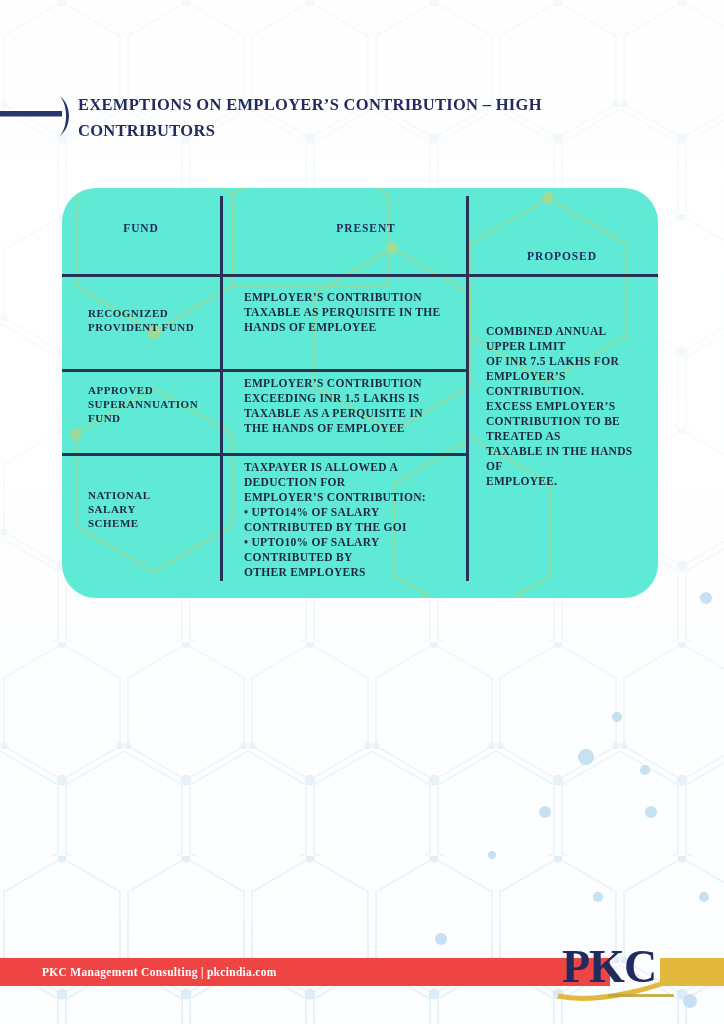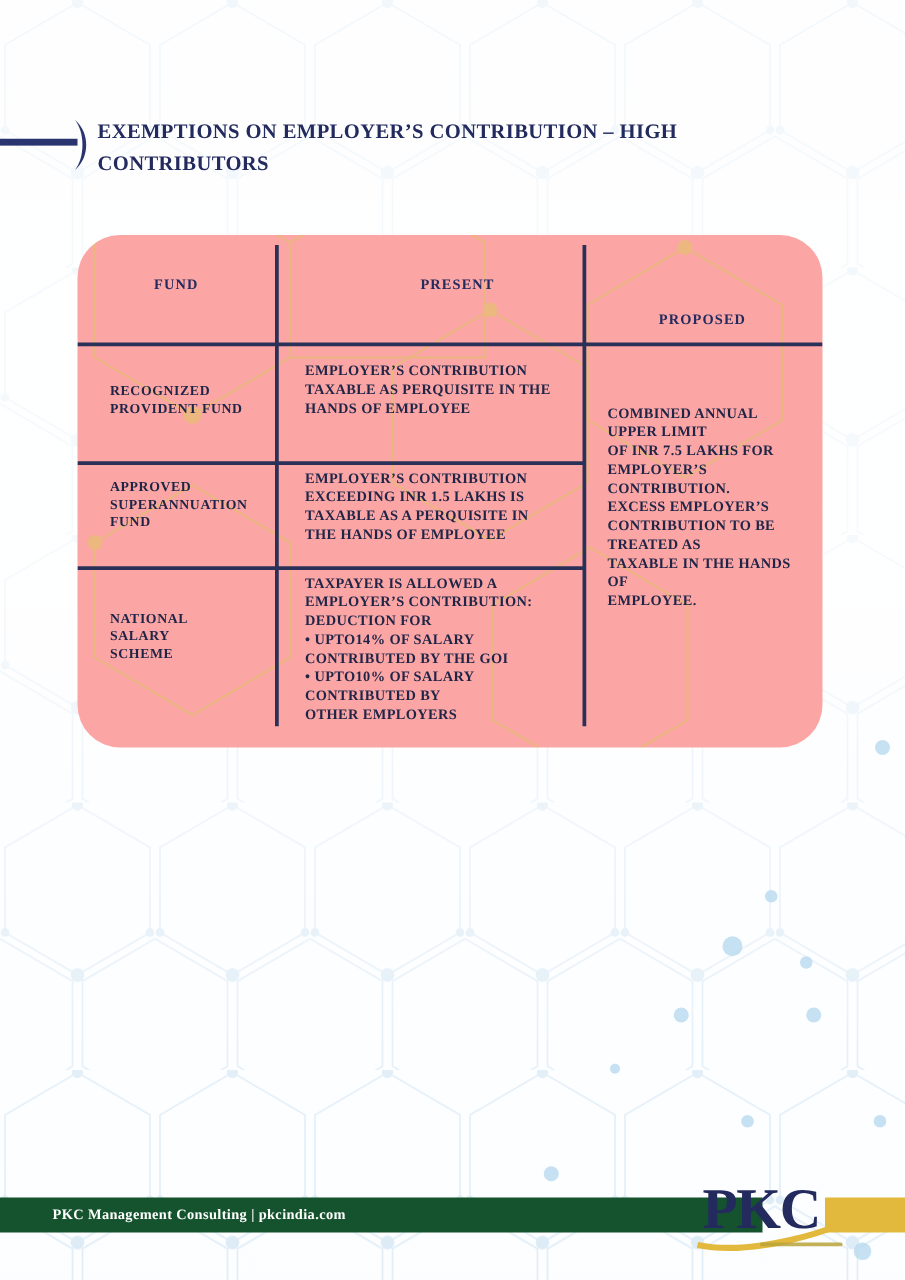--- a/index.html
+++ b/index.html
@@ -50,21 +50,21 @@
     max-width: 530px;
   }
 
   
   .table-panel {
     position: absolute;
     left: 62px;
     top: 188px;
     width: 596px;
     height: 410px;
-    background: #fca5a5;
+    background: #5eead4;
     border-radius: 34px;
     z-index: 2;
     overflow: hidden;
   }
   .panel-hex {
     position: absolute;
     inset: 0;
     opacity: 0.5;
     pointer-events: none;
   }
@@ -155,21 +155,21 @@
 
   .line { display: block; }
 
   
   .footer-bar {
     position: absolute;
     left: 0;
     top: 958px;
     width: 610px;
     height: 28px;
-    background: #14532d;
+    background: #ef4444;
     z-index: 4;
     display: flex;
     align-items: center;
   }
   .footer-text {
     margin-left: 42px;
     color: #ffffff;
     font-family: "Liberation Serif", serif;
     font-weight: bold;
     font-size: 11.5px;
@@ -303,22 +303,22 @@
         <span class="line">HANDS OF EMPLOYEE</span>
       </div>
       <div class="present-cell p2">
         <span class="line">EMPLOYER’S CONTRIBUTION</span>
         <span class="line">EXCEEDING INR 1.5 LAKHS IS</span>
         <span class="line">TAXABLE AS A PERQUISITE IN</span>
         <span class="line">THE HANDS OF EMPLOYEE</span>
       </div>
       <div class="present-cell p3">
         <span class="line">TAXPAYER IS ALLOWED A</span>
+        <span class="line">DEDUCTION FOR</span>
         <span class="line">EMPLOYER’S CONTRIBUTION:</span>
-        <span class="line">DEDUCTION FOR</span>
         <span class="line">• UPTO14% OF SALARY</span>
         <span class="line">CONTRIBUTED BY THE GOI</span>
         <span class="line">• UPTO10% OF SALARY</span>
         <span class="line">CONTRIBUTED BY</span>
         <span class="line">OTHER EMPLOYERS</span>
       </div>
 
       <div class="proposed-cell">
         <span class="line">COMBINED ANNUAL</span>
         <span class="line">UPPER LIMIT</span>

